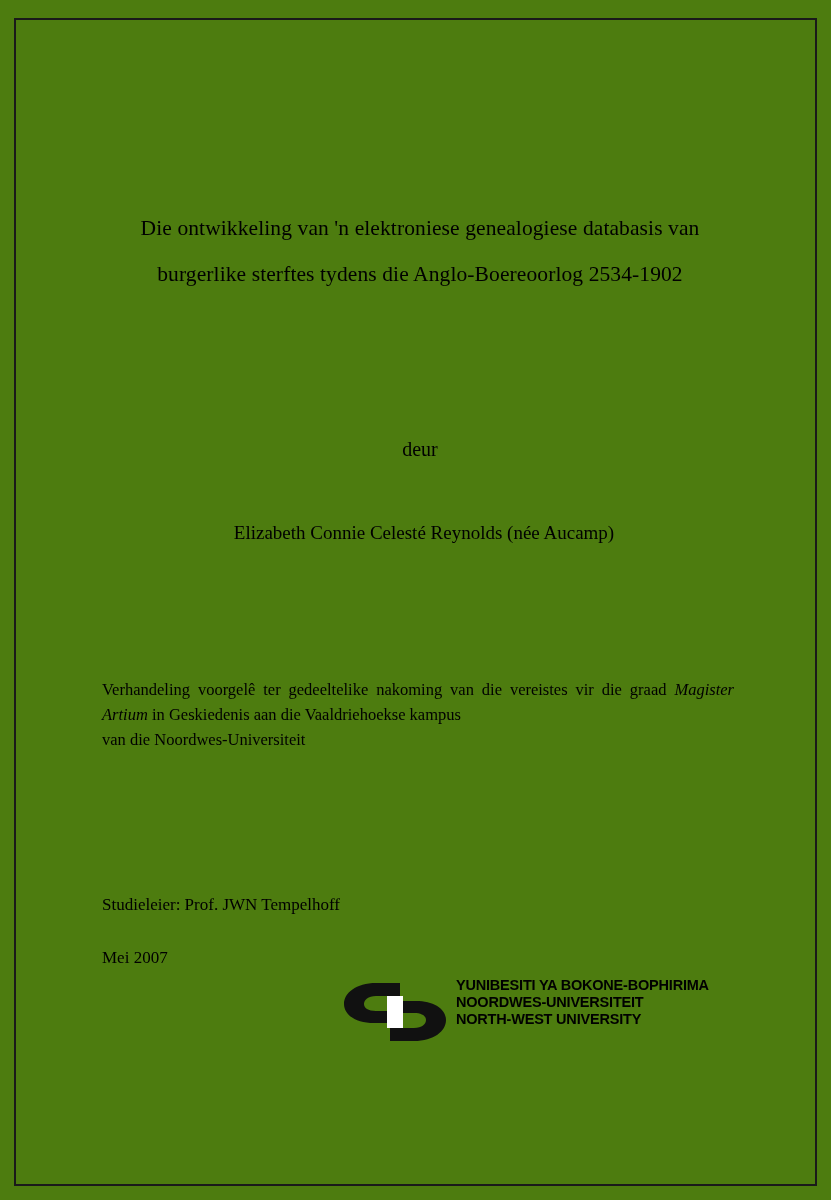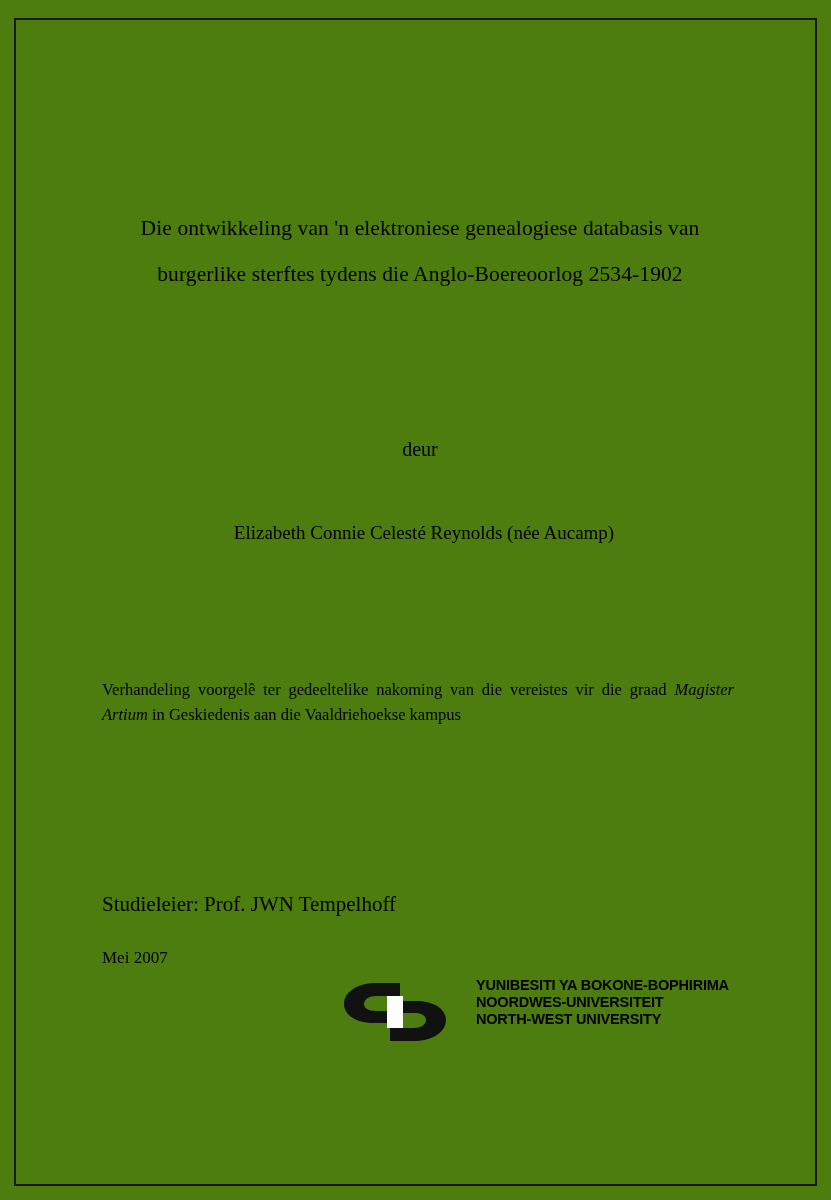--- a/index.html
+++ b/index.html
@@ -87,21 +87,21 @@
     text-align: left;
   }
   .statement i {
     font-style: italic;
   }
 
   .supervisor {
     position: absolute;
     top: 832px;
     left: 12px;
-    font-size: 21px;
+    font-size: 17px;
     line-height: 25px;
   }
   .date {
     position: absolute;
     top: 857px;
     left: 12px;
     font-size: 17px;
     line-height: 25px;
     margin-top: 28px;
   }
@@ -123,21 +123,20 @@
   .logo-text {
     position: absolute;
     left: 216px;
     top: 2px;
     font-family: "Liberation Sans", sans-serif;
     font-size: 14.5px;
     font-weight: bold;
     line-height: 17px;
     letter-spacing: -0.2px;
     white-space: nowrap;
-    margin-left: 20px;
   }
 </style>
 </head>
 <body>
 
 <div class="page">
 
   <div class="scan-frame"></div>
 
   <div class="content">
@@ -146,20 +145,21 @@
       <div class="title-line">Die ontwikkeling van 'n elektroniese genealogiese databasis van</div>
       <div class="title-line">burgerlike sterftes tydens die Anglo-Boereoorlog 2534-1902</div>
     </div>
 
     <div class="byline-label">deur</div>
 
     <div class="author">Elizabeth Connie Celesté Reynolds (née Aucamp)</div>
 
     <div class="statement">
       <div class="just"><span>Verhandeling voorgelê ter gedeeltelike nakoming van die vereistes vir die graad </span><i>Magister Artium</i><span> in Geskiedenis aan die Vaaldriehoekse kampus</span></div>
+      <div class="no-just">van die Noordwes-Universiteit</div>
     </div>
 
     <div class="supervisor">Studieleier: Prof. JWN Tempelhoff</div>
     <div class="date">Mei 2007</div>
 
     <div class="logo-wrap">
       <svg class="logo-mark" viewBox="0 0 110 66">
         <path d="M36 4 C16 4 4 14 4 25 C4 36 16 44 34 44 L52 44 L52 32 L36 32 C28 32 24 29 24 25 C24 21 28 17 36 17 L60 17 L60 4 Z" fill="#111111"></path>
         <path d="M74 62 C94 62 106 52 106 41 C106 30 94 22 76 22 L58 22 L58 34 L74 34 C82 34 86 37 86 41 C86 45 82 49 74 49 L50 49 L50 62 Z" fill="#111111"></path>
         <rect x="47" y="17" width="16" height="32" fill="#ffffff"></rect>

